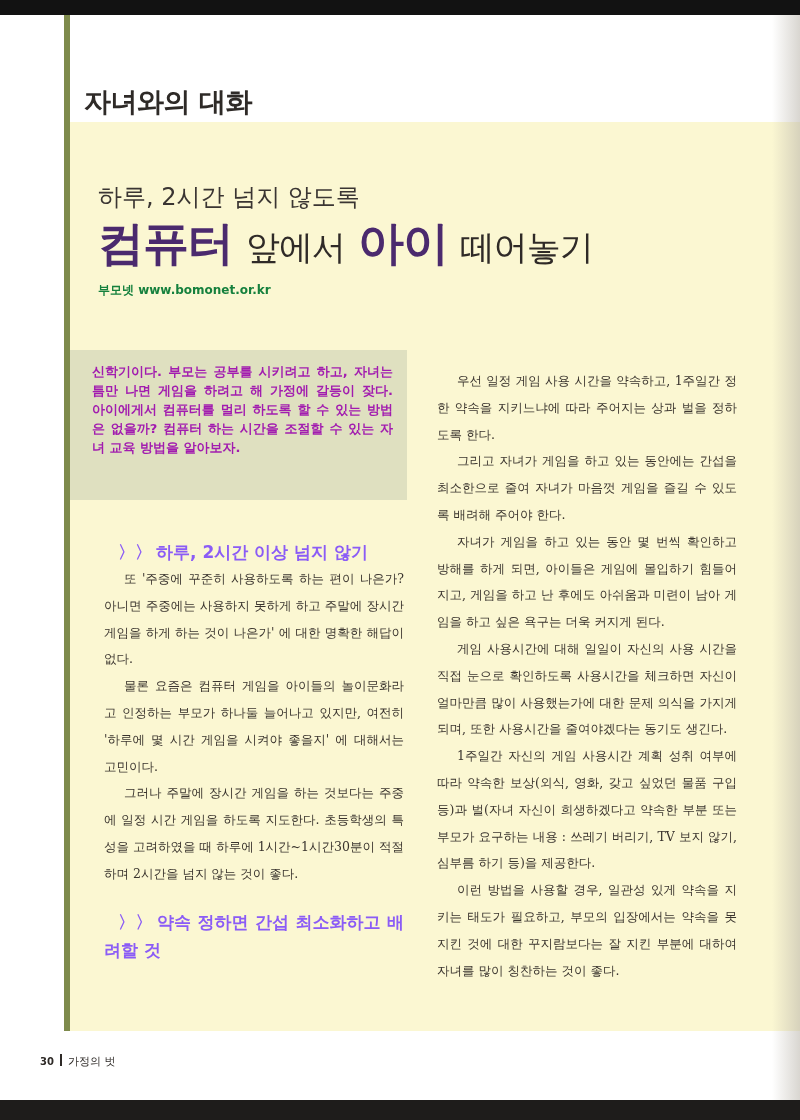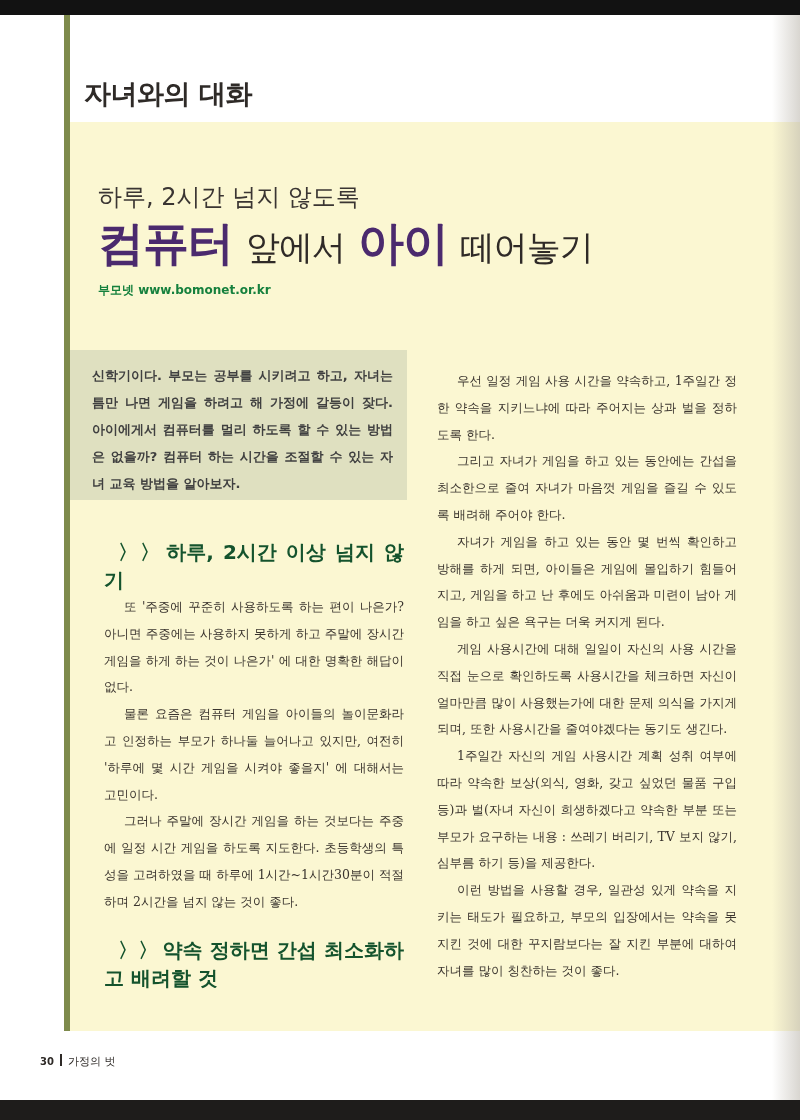--- a/index.html
+++ b/index.html
@@ -8,35 +8,35 @@
     background:#ffffff;
     font-family:"DejaVu Sans", sans-serif;
     color:#2b2622;
   }
   .topbar { position:absolute; left:0; top:0; width:800px; height:15px; background:#121212; }
   .bottombar { position:absolute; left:0; top:1100px; width:800px; height:20px; background:#1e1c1b; }
   .rightshade { position:absolute; right:0; top:15px; width:28px; height:1085px;
     background:linear-gradient(to right, rgba(255,255,255,0), rgba(185,180,170,0.55)); }
   .accentbar { position:absolute; left:64px; top:15px; width:6px; height:1016px; background:#7e8a4c; }
   .cream { position:absolute; left:70px; top:122px; width:730px; height:909px; background:#fbf7d2; }
-  .section-title { position:absolute; left:84px; top:76px; font-size:27px; font-weight:bold;
+  .section-title { position:absolute; left:84px; top:84px; font-size:27px; font-weight:bold;
     color:#2e2a27; letter-spacing:-0.5px; }
   .subtitle { position:absolute; left:98px; top:181px; font-size:24px; color:#3a3532; }
   .headline { position:absolute; left:98px; top:213px; font-size:40px; font-weight:bold; color:#2f2a27;
     letter-spacing:-1px; white-space:nowrap; }
   .headline .hl { color:#4b2a6e; font-size:46px; }
   .headline .sm { font-weight:normal; font-size:34px; }
   .source { position:absolute; left:98px; top:282px; font-size:12px; font-weight:bold; color:#15803d; }
   .intro { position:absolute; left:70px; top:350px; width:337px; height:150px; background:#dfe0c0; box-sizing:border-box; padding:12px 14px 0 22px; }
-  .intro p { margin:0; font-size:13px; font-weight:bold; line-height:27px; color:#404040; text-align:justify; }
+  .intro p { margin:0; font-size:13px; font-weight:bold; line-height:19px; color:#a21caf; text-align:justify; }
   .col { position:absolute; font-family:"DejaVu Serif", serif; font-size:12.5px; line-height:26.8px; color:#3a342e; }
   .col p { margin:0; text-indent:20px; text-align:justify; }
   .col-left { left:104px; top:538px; width:300px; }
   .col-right { left:437px; top:352px; width:300px;margin-top:16px; }
-  .subhead { font-family:"DejaVu Sans", sans-serif; font-size:20px; font-weight:bold; color:#14532d;
+  .subhead { font-family:"DejaVu Sans", sans-serif; font-size:17px; font-weight:bold; color:#8b5cf6;
     text-indent:14px !important; line-height:28px; }
   .subhead .arr { margin-right:4px; }
   .gap { height:20px; }
   .footer { position:absolute; left:40px; top:1053px; font-size:13px; color:#2e2a27; }
   .footer .num { font-weight:bold; font-size:10px; }
   .footer .sep { display:inline-block; width:2px; height:12px; background:#2e2a27; margin:0 6px; vertical-align:-1px; }
   .footer .mag { font-size:11px; }
 </style>
 </head>
 <body>

